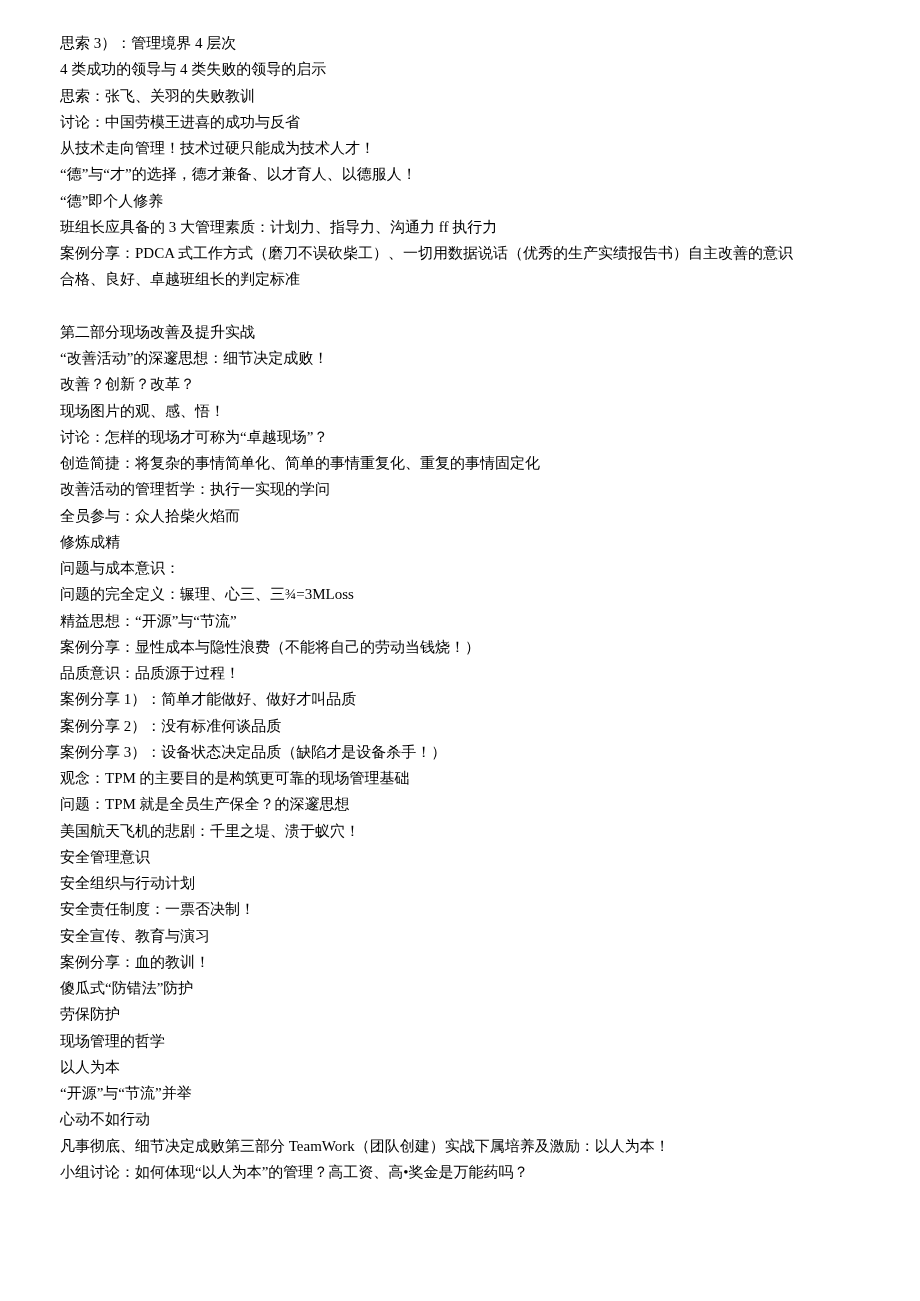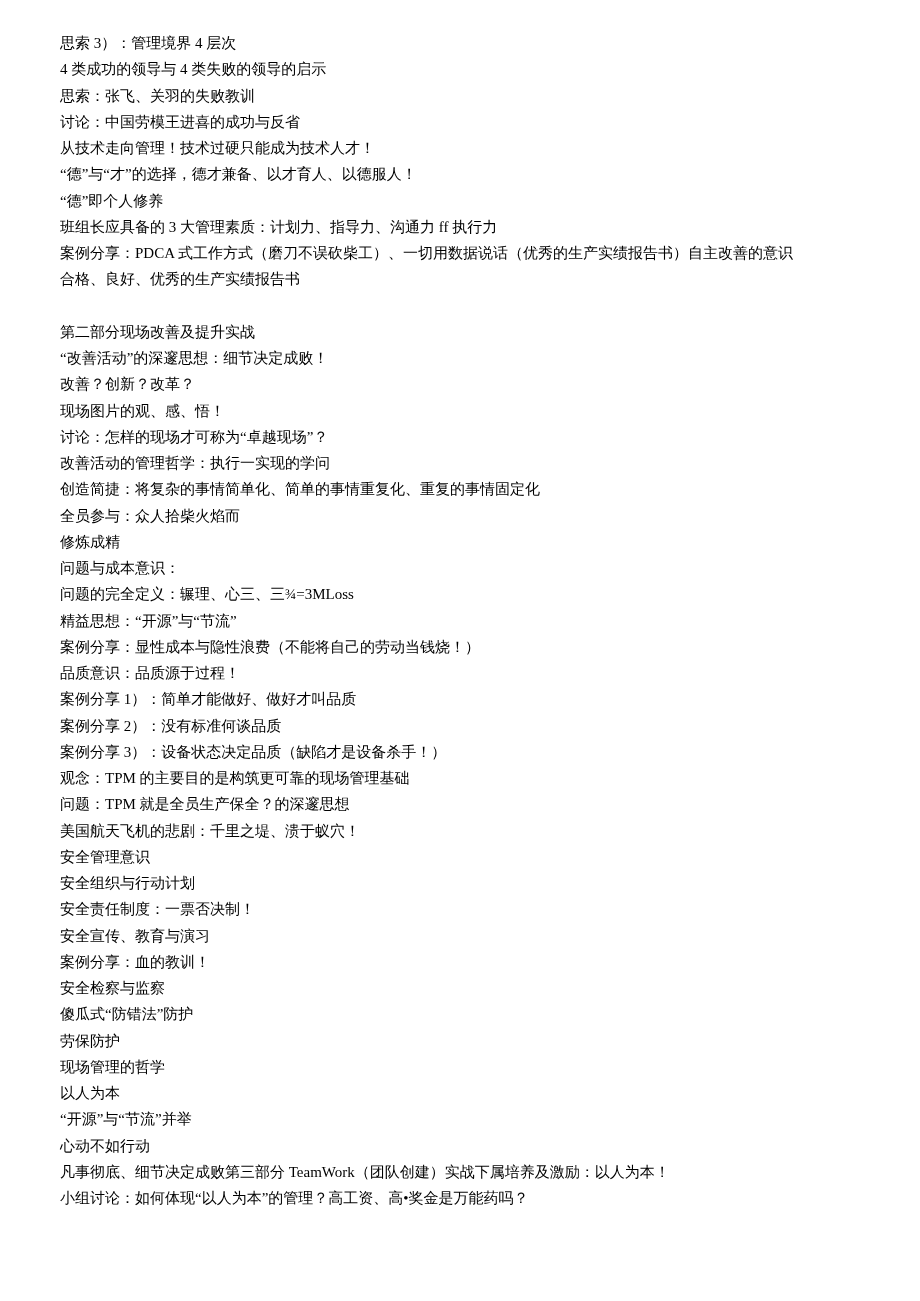--- a/index.html
+++ b/index.html
@@ -30,48 +30,47 @@
 <div id="content">
     <span class="line">思索 3）：管理境界 4 层次</span>
     <span class="line">4 类成功的领导与 4 类失败的领导的启示</span>
     <span class="line">思索：张飞、关羽的失败教训</span>
     <span class="line">讨论：中国劳模王进喜的成功与反省</span>
     <span class="line">从技术走向管理！技术过硬只能成为技术人才！</span>
     <span class="line">“德”与“才”的选择，德才兼备、以才育人、以德服人！</span>
     <span class="line">“德”即个人修养</span>
     <span class="line">班组长应具备的 3 大管理素质：计划力、指导力、沟通力 ff 执行力</span>
     <span class="line">案例分享：PDCA 式工作方式（磨刀不误砍柴工）、一切用数据说话（优秀的生产实绩报告书）自主改善的意识</span>
-    <span class="line">合格、良好、优秀的生产实绩报告书</span>
+    <span class="line">合格、良好、卓越班组长的判定标准</span>
     <span class="line blank"></span>
     <span class="line">第二部分现场改善及提升实战</span>
     <span class="line">“改善活动”的深邃思想：细节决定成败！</span>
     <span class="line">改善？创新？改革？</span>
     <span class="line">现场图片的观、感、悟！</span>
     <span class="line">讨论：怎样的现场才可称为“卓越现场”？</span>
+    <span class="line">创造简捷：将复杂的事情简单化、简单的事情重复化、重复的事情固定化</span>
     <span class="line">改善活动的管理哲学：执行一实现的学问</span>
-    <span class="line">创造简捷：将复杂的事情简单化、简单的事情重复化、重复的事情固定化</span>
     <span class="line">全员参与：众人拾柴火焰而</span>
     <span class="line">修炼成精</span>
     <span class="line">问题与成本意识：</span>
     <span class="line">问题的完全定义：辗理、心三、三¾=3MLoss</span>
     <span class="line">精益思想：“开源”与“节流”</span>
     <span class="line">案例分享：显性成本与隐性浪费（不能将自己的劳动当钱烧！）</span>
     <span class="line">品质意识：品质源于过程！</span>
     <span class="line">案例分享 1）：简单才能做好、做好才叫品质</span>
     <span class="line">案例分享 2）：没有标准何谈品质</span>
     <span class="line">案例分享 3）：设备状态决定品质（缺陷才是设备杀手！）</span>
     <span class="line">观念：TPM 的主要目的是构筑更可靠的现场管理基础</span>
     <span class="line">问题：TPM 就是全员生产保全？的深邃思想</span>
     <span class="line">美国航天飞机的悲剧：千里之堤、溃于蚁穴！</span>
     <span class="line">安全管理意识</span>
     <span class="line">安全组织与行动计划</span>
     <span class="line">安全责任制度：一票否决制！</span>
     <span class="line">安全宣传、教育与演习</span>
     <span class="line">案例分享：血的教训！</span>
-    <span class="line">安全检察与监察</span>
     <span class="line">傻瓜式“防错法”防护</span>
     <span class="line">劳保防护</span>
     <span class="line">现场管理的哲学</span>
     <span class="line">以人为本</span>
     <span class="line">“开源”与“节流”并举</span>
     <span class="line">心动不如行动</span>
     <span class="line">凡事彻底、细节决定成败第三部分 TeamWork（团队创建）实战下属培养及激励：以人为本！</span>
     <span class="line">小组讨论：如何体现“以人为本”的管理？高工资、高•奖金是万能药吗？</span>
   </div>
 

